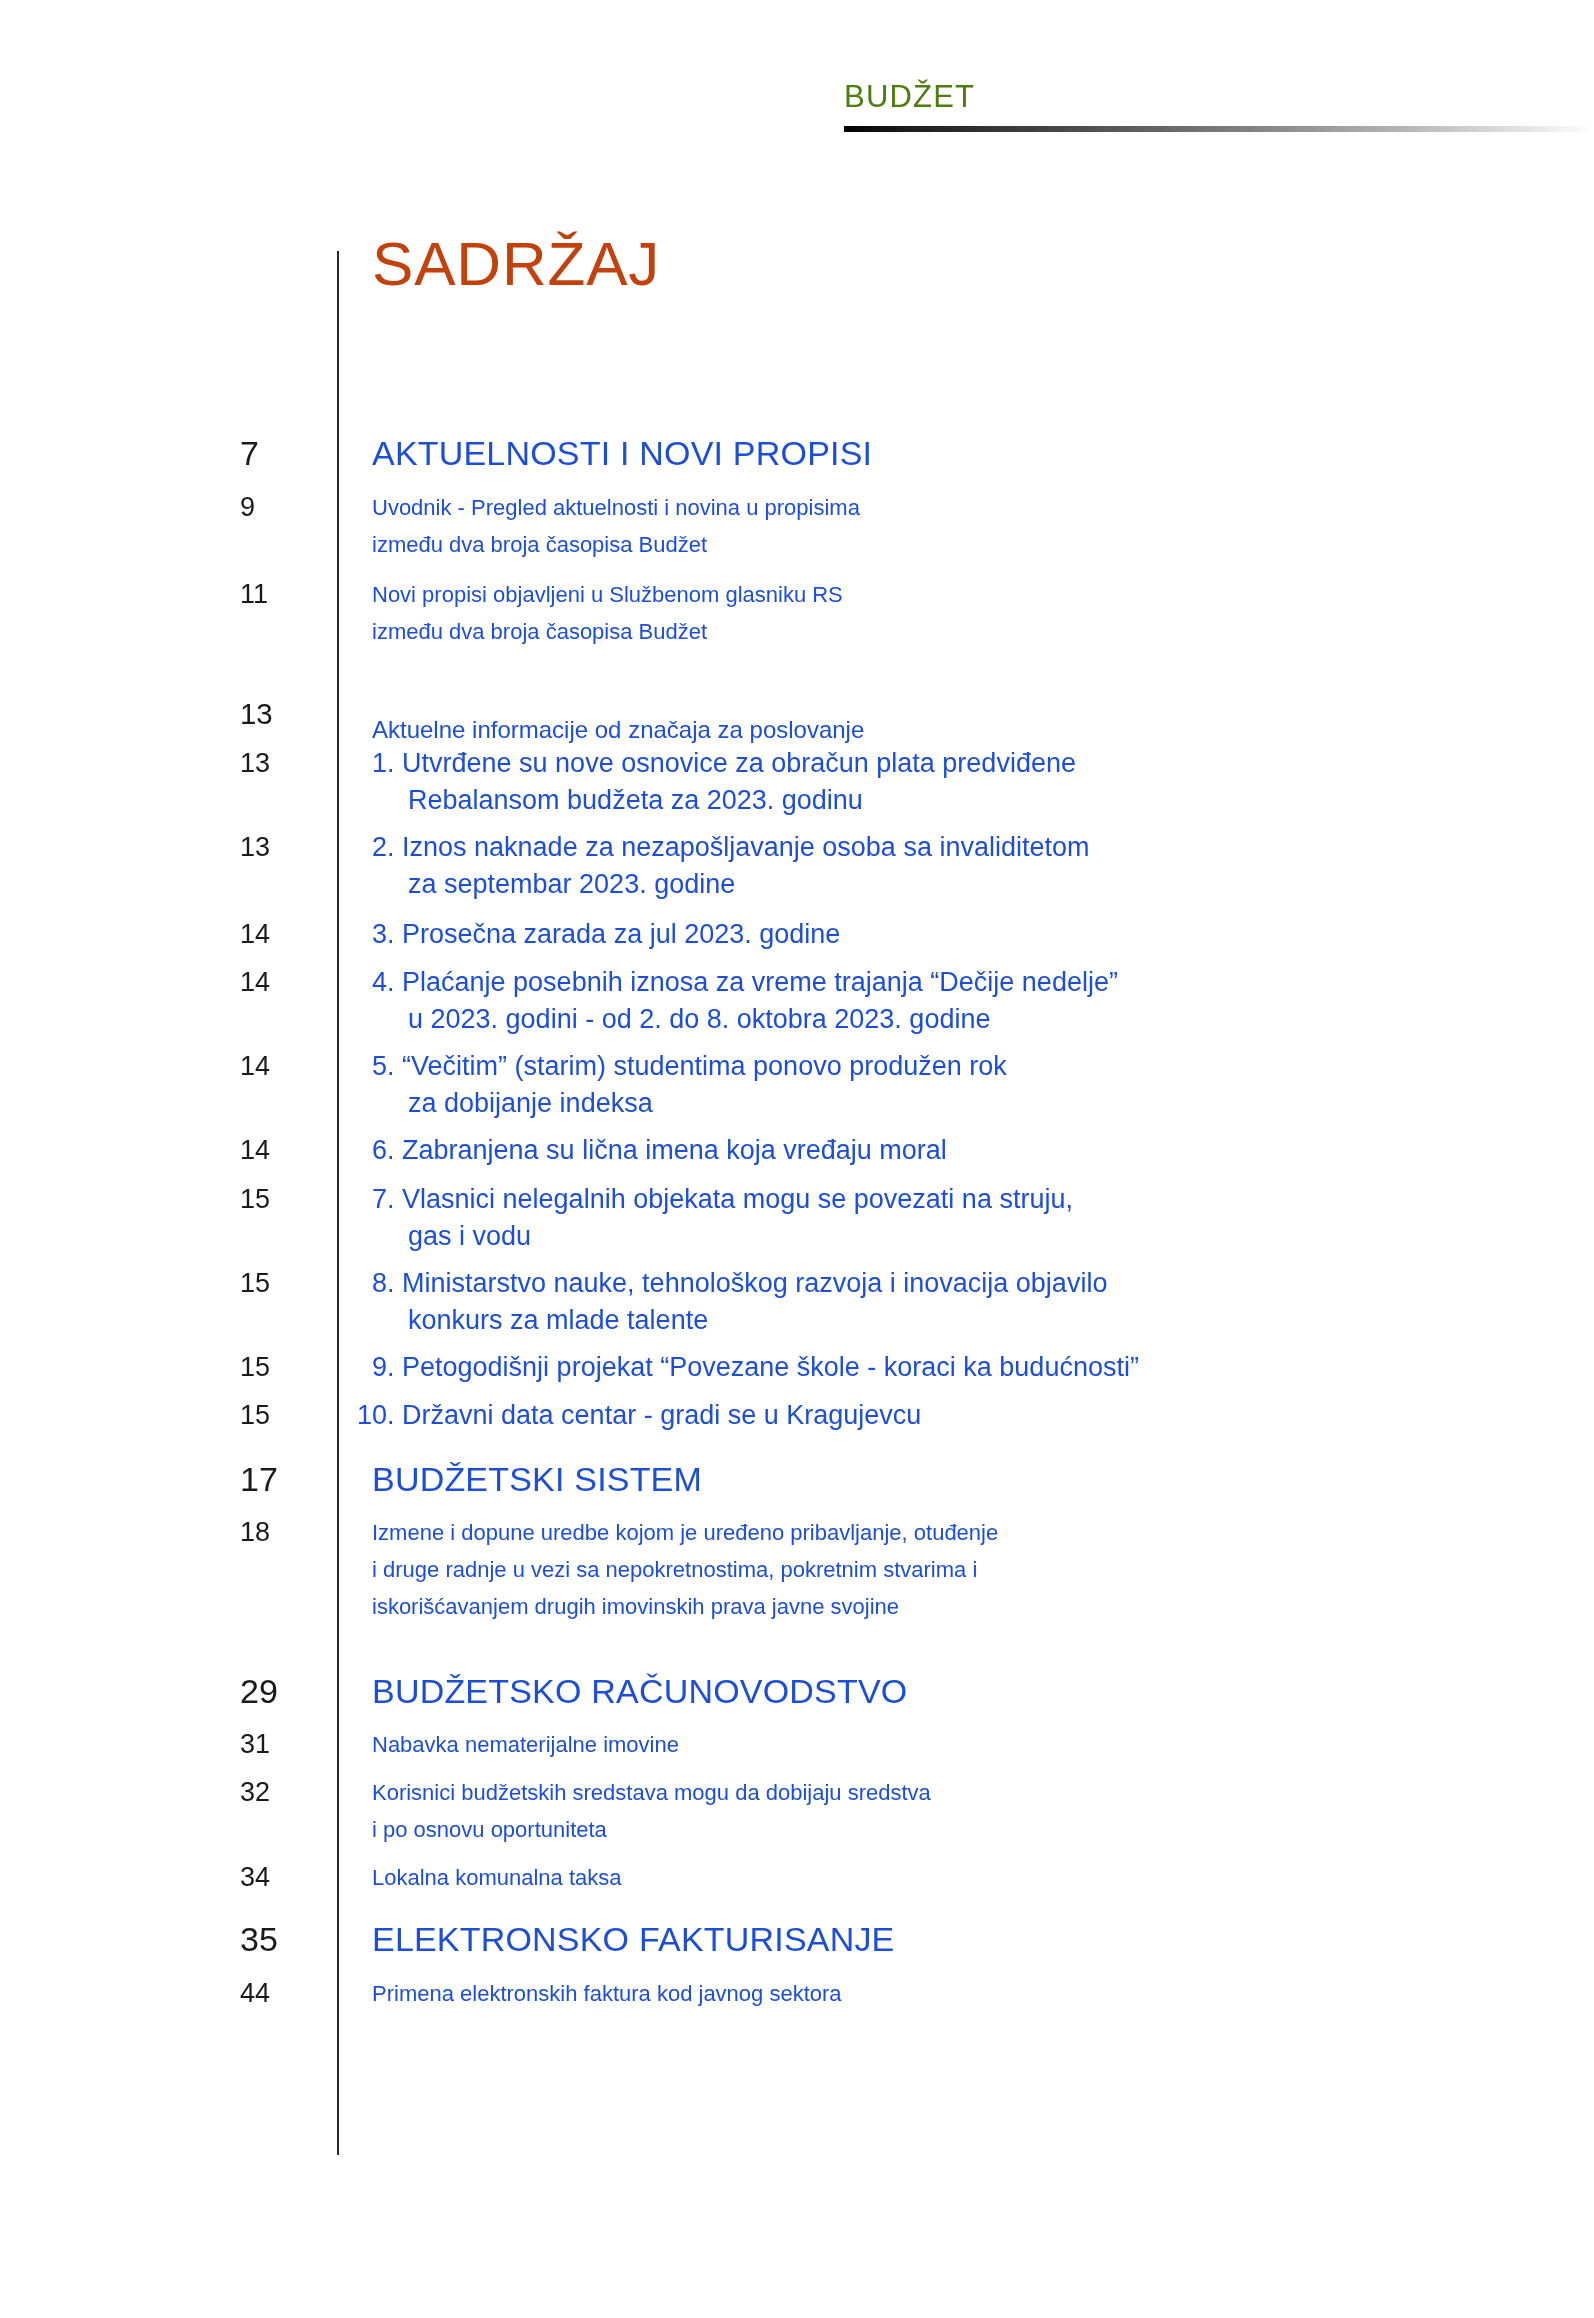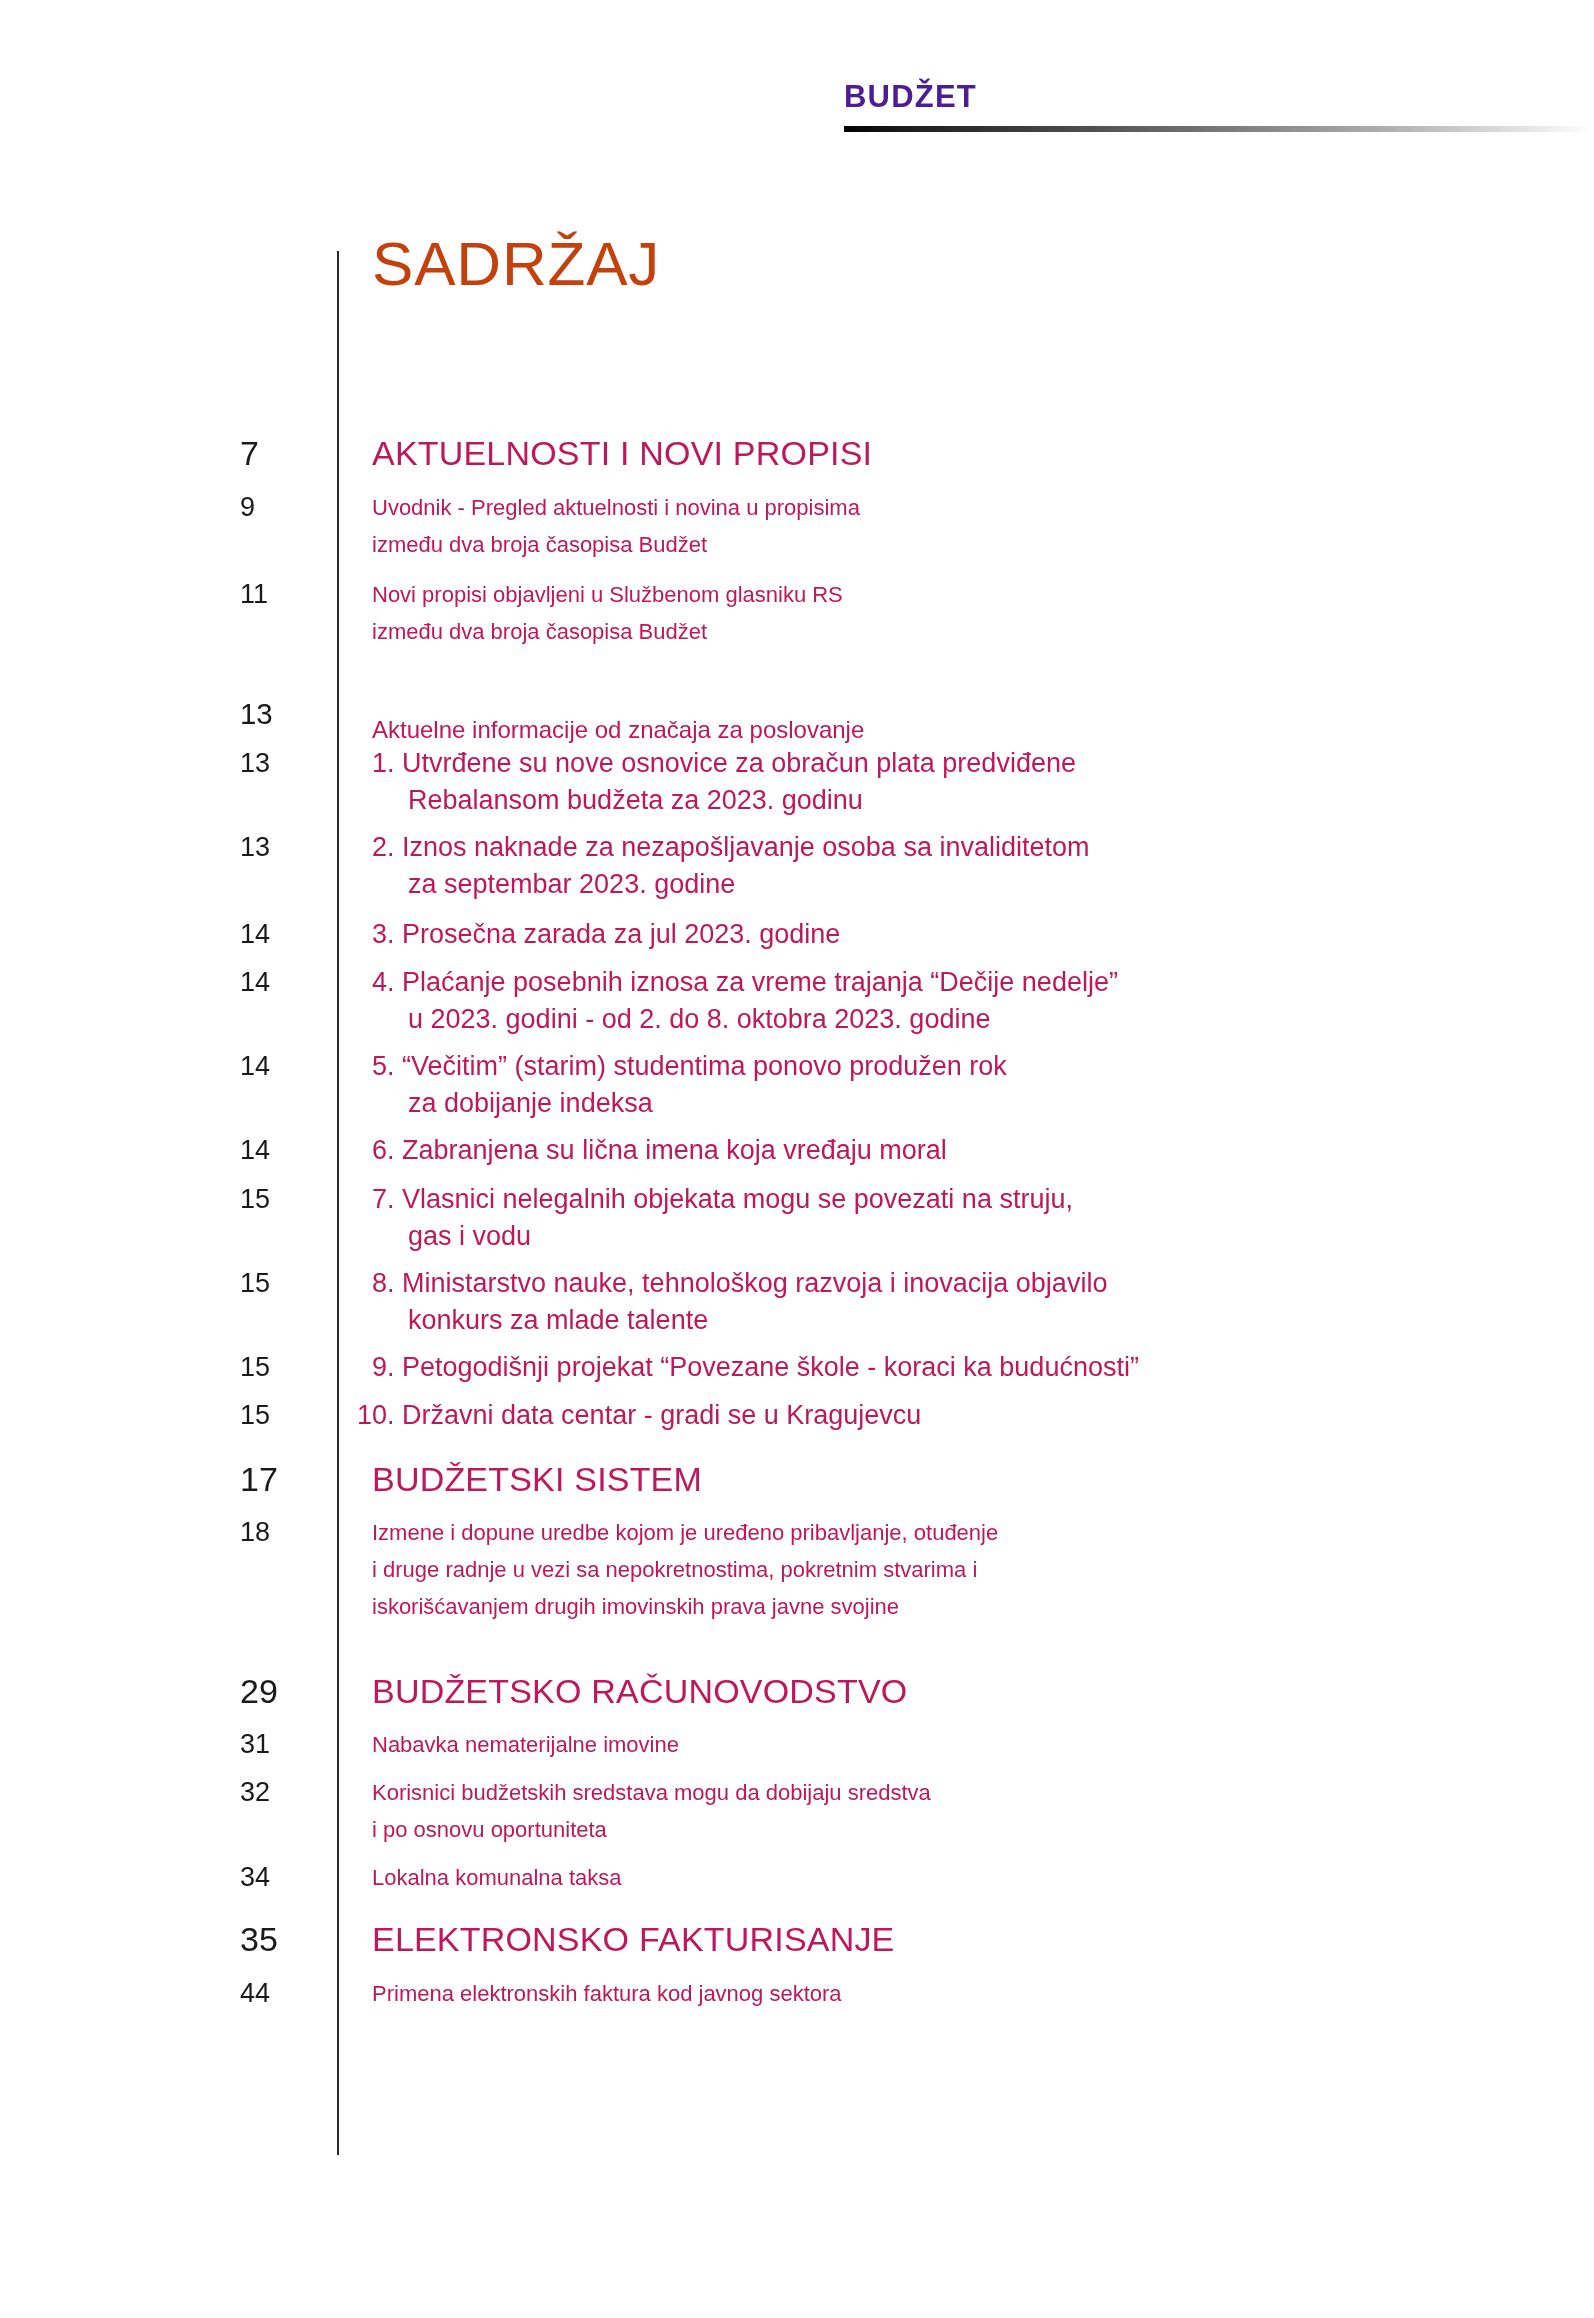--- a/index.html
+++ b/index.html
@@ -20,22 +20,22 @@
   .running-head {
     position: absolute;
     top: 79px;
     left: 844px;
     width: 750px;
     height: 57px;
   }
   .running-head-text {
     font-size: 31px;
     letter-spacing: 1.2px;
-    font-weight: 700;
-    color: #4c1d95;
+    font-weight: 400;
+    color: #4d7c0f;
     line-height: 36px;
     white-space: nowrap;
   }
   .running-head-rule {
     position: absolute;
     left: 0;
     top: 47px;
     width: 750px;
     height: 5.7px;
     background: linear-gradient(to right, #000000 0%, #1c1c1c 8%, #4a4a4a 30%,
@@ -80,21 +80,21 @@
     position: absolute;
     left: 240px;
     width: 88px;
     text-align: left;
     color: #1a1a1a;
   }
   .txt {
     position: absolute;
     left: 372px;
     width: 1022px;
-    color: #be185d;
+    color: #1d4ed8;
     white-space: pre-line;
   }
 
   
   .row.section .num { font-size: 34px; line-height: 41px; }
   .row.section .txt { font-size: 34px; line-height: 41px; letter-spacing: 0.2px; }
 
   
   .row.subhead .num { font-size: 29.4px; line-height: 38px; }
   .row.subhead .txt { font-size: 24px; line-height: 38px; margin-top: 16px; }

